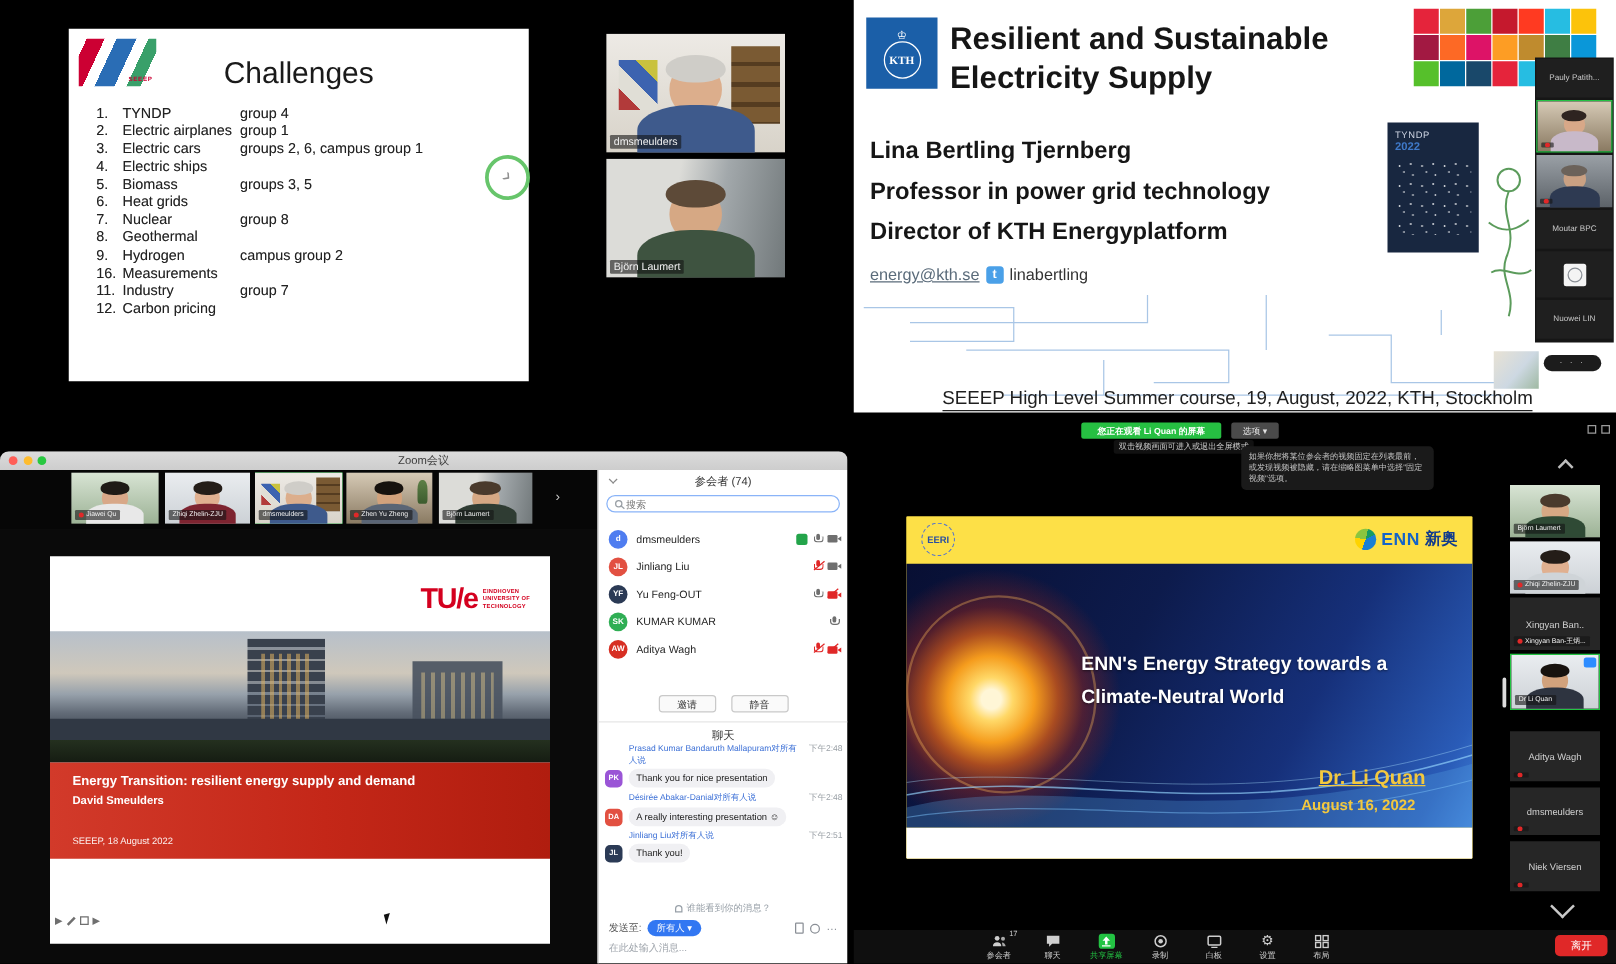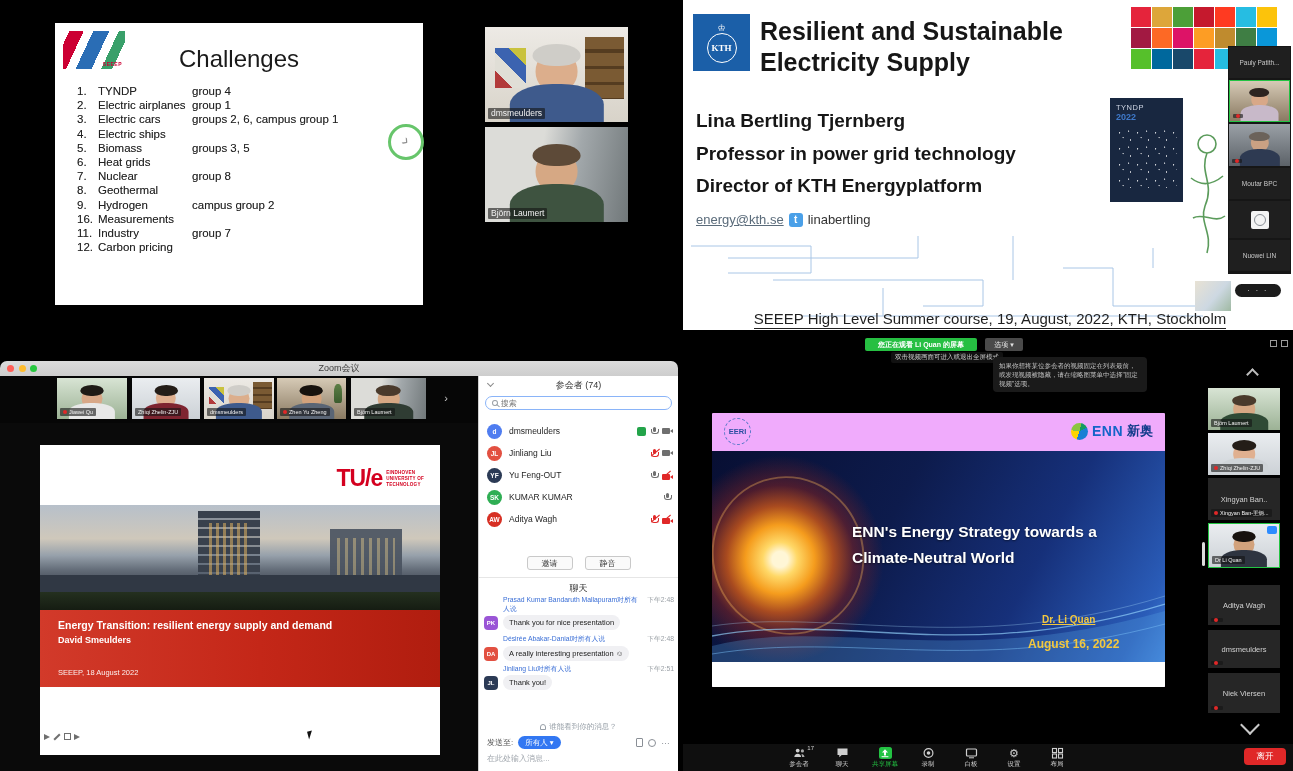--- a/index.html
+++ b/index.html
@@ -197,38 +197,38 @@
   color:#fff;font-size:7px;font-weight:bold;display:flex;align-items:center;justify-content:center}
 .obtn{position:absolute;left:302px;top:1px;width:38px;height:13px;background:#4a4a4a;border-radius:2px;
   color:#e3e3e3;font-size:7px;display:flex;align-items:center;justify-content:center;gap:2px}
 .tipS{position:absolute;left:208px;top:15px;width:112px;height:11px;background:rgba(18,18,18,.94);border-radius:2px;
   color:#cfcfcf;font-size:6.5px;display:flex;align-items:center;justify-content:center}
 .tipL{position:absolute;left:310px;top:20px;width:154px;background:#1a1a1a;border-radius:4px;
   color:#c2c2c2;font-size:6.5px;line-height:9px;padding:4px 6px}
 .corner{position:absolute;right:5px;top:3px;display:flex;gap:4px}
 .corner i{width:7px;height:7px;border:1px solid #9a9a9a}
 .chevU{position:absolute;left:565px;top:28px}
-.br-slide{position:absolute;left:29px;top:76px;width:453px;height:274px;background:#f0abfc;border-radius:1px;overflow:hidden}
+.br-slide{position:absolute;left:42px;top:76px;width:453px;height:274px;background:#fde047;border-radius:1px;overflow:hidden}
 .sl-head{position:relative;height:38px}
 .eeri{position:absolute;left:12px;top:5px;width:27px;height:27px;border:1.5px dashed #5b79c9;border-radius:50%;
   display:flex;align-items:center;justify-content:center;font-size:7.5px;font-weight:bold;color:#2a4fa0}
 .ennlogo{position:absolute;right:12px;top:9px;display:flex;align-items:center;gap:4px}
 .ennball{width:17px;height:17px;border-radius:50%;
   background:conic-gradient(from 200deg,#ffd400 0 22%,#8bc53f 22% 48%,#169b62 48% 62%,#1a7fd4 62% 100%)}
 .ennlogo b{font-size:14px;color:#1464c8;letter-spacing:.5px}
 .ennlogo span{font-size:13px;font-weight:bold;color:#123c8c}
 .sl-body{position:relative;height:211px;overflow:hidden;
   background:linear-gradient(118deg,#080f33 0%,#0d1b4c 38%,#16307a 68%,#2a5cb8 92%,#3f7fd8 100%)}
 .swirl{position:absolute;left:-24px;top:-6px;width:200px;height:220px;
   background:radial-gradient(circle at 46% 52%,#fff6d6 0 5%,#ffd867 11%,#f59c1d 22%,rgba(196,84,26,.85) 34%,rgba(130,35,35,.55) 47%,rgba(60,10,30,0) 66%)}
 .swirl::after{content:"";position:absolute;inset:8% 12%;border:2px solid rgba(255,190,90,.35);border-radius:50%;
   transform:rotate(-18deg) scaleY(.86)}
 .waves{position:absolute;left:0;bottom:-4px}
 .sl-t{position:absolute;left:140px;color:#fff;font-size:15.5px;font-weight:bold;text-shadow:0 1px 2px rgba(0,0,0,.5);white-space:nowrap}
-.sl-sp{position:absolute;left:330px;top:163px;color:#f3c83e;font-size:10px;font-weight:bold;text-decoration:underline}
+.sl-sp{position:absolute;left:330px;top:163px;color:#f3c83e;font-size:16px;font-weight:bold;text-decoration:underline}
 .sl-dt{position:absolute;left:316px;top:186px;color:#f3c83e;font-size:12px;font-weight:bold}
 .sl-foot{height:25px;background:#fff}
 .br-strip .vt,.br-strip .nt{position:absolute;left:525px;width:72px;background:#262626;overflow:hidden}
 .br-strip .nt{display:flex;align-items:center;justify-content:center;color:#d0d0d0;font-size:7.5px;text-align:center;padding:0 3px}
 .badge-pin{position:absolute;right:2px;top:2px;width:10px;height:8px;background:#2d8cff;border-radius:2px}
 .scrollh{position:absolute;left:519px;top:205px;width:3px;height:24px;background:#dcdcdc;border-radius:2px}
 .chevD{position:absolute;left:560px;top:381px}
 .chevD .chev{width:14px;height:14px;border-width:2.5px;border-color:#c9c9c9}
 .br-toolbar{position:absolute;left:0;top:407px;width:610px;height:27px;background:#0f0f0f;
   display:flex;align-items:center;justify-content:center;gap:17px;padding-right:120px}

